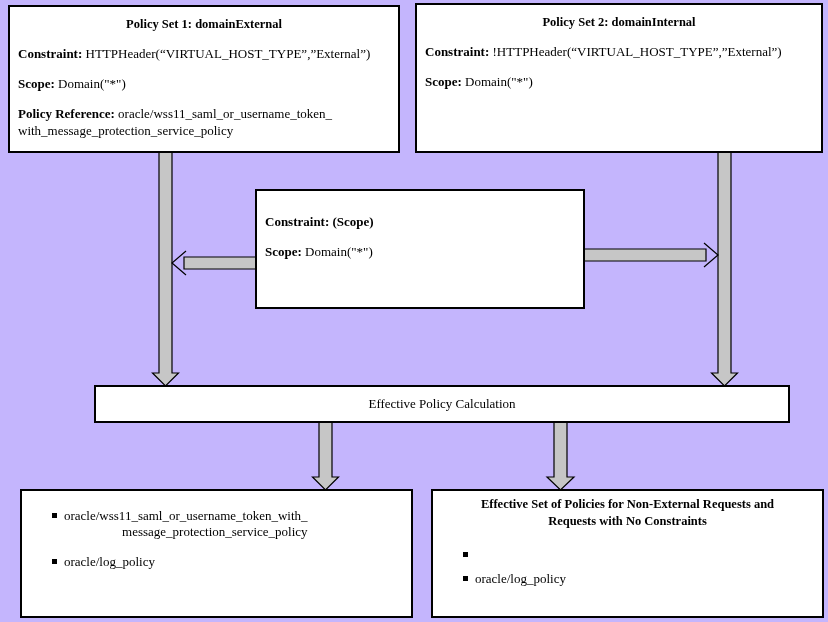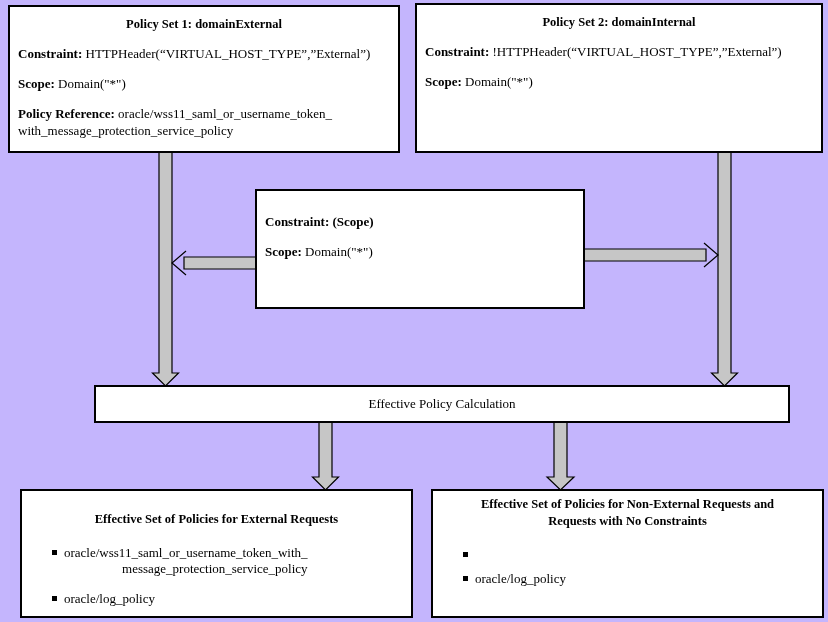--- a/index.html
+++ b/index.html
@@ -113,21 +113,20 @@
     <div class="field">
       <span class="lbl">Scope:</span><span class="val"> Domain("*")</span>
     </div>
   </div>
 
   <div class="calcbar" style="left:94px; top:385px; width:696px; height:38px;">
     <span>Effective Policy Calculation</span>
   </div>
 
   <div class="rbox" style="left:20px; top:489px; width:393px; height:129px;">
-    <div class="title mt20">Effective Set of Policies for External Requests</div>
     <div class="items">
       <div class="item">
         <span class="bullet"></span>
         <span class="itext">oracle/wss11_saml_or_username_token_with_
 message_protection_service_policy</span>
       </div>
       <div class="item">
         <span class="bullet"></span>
         <span class="itext">oracle/log_policy</span>
       </div>

